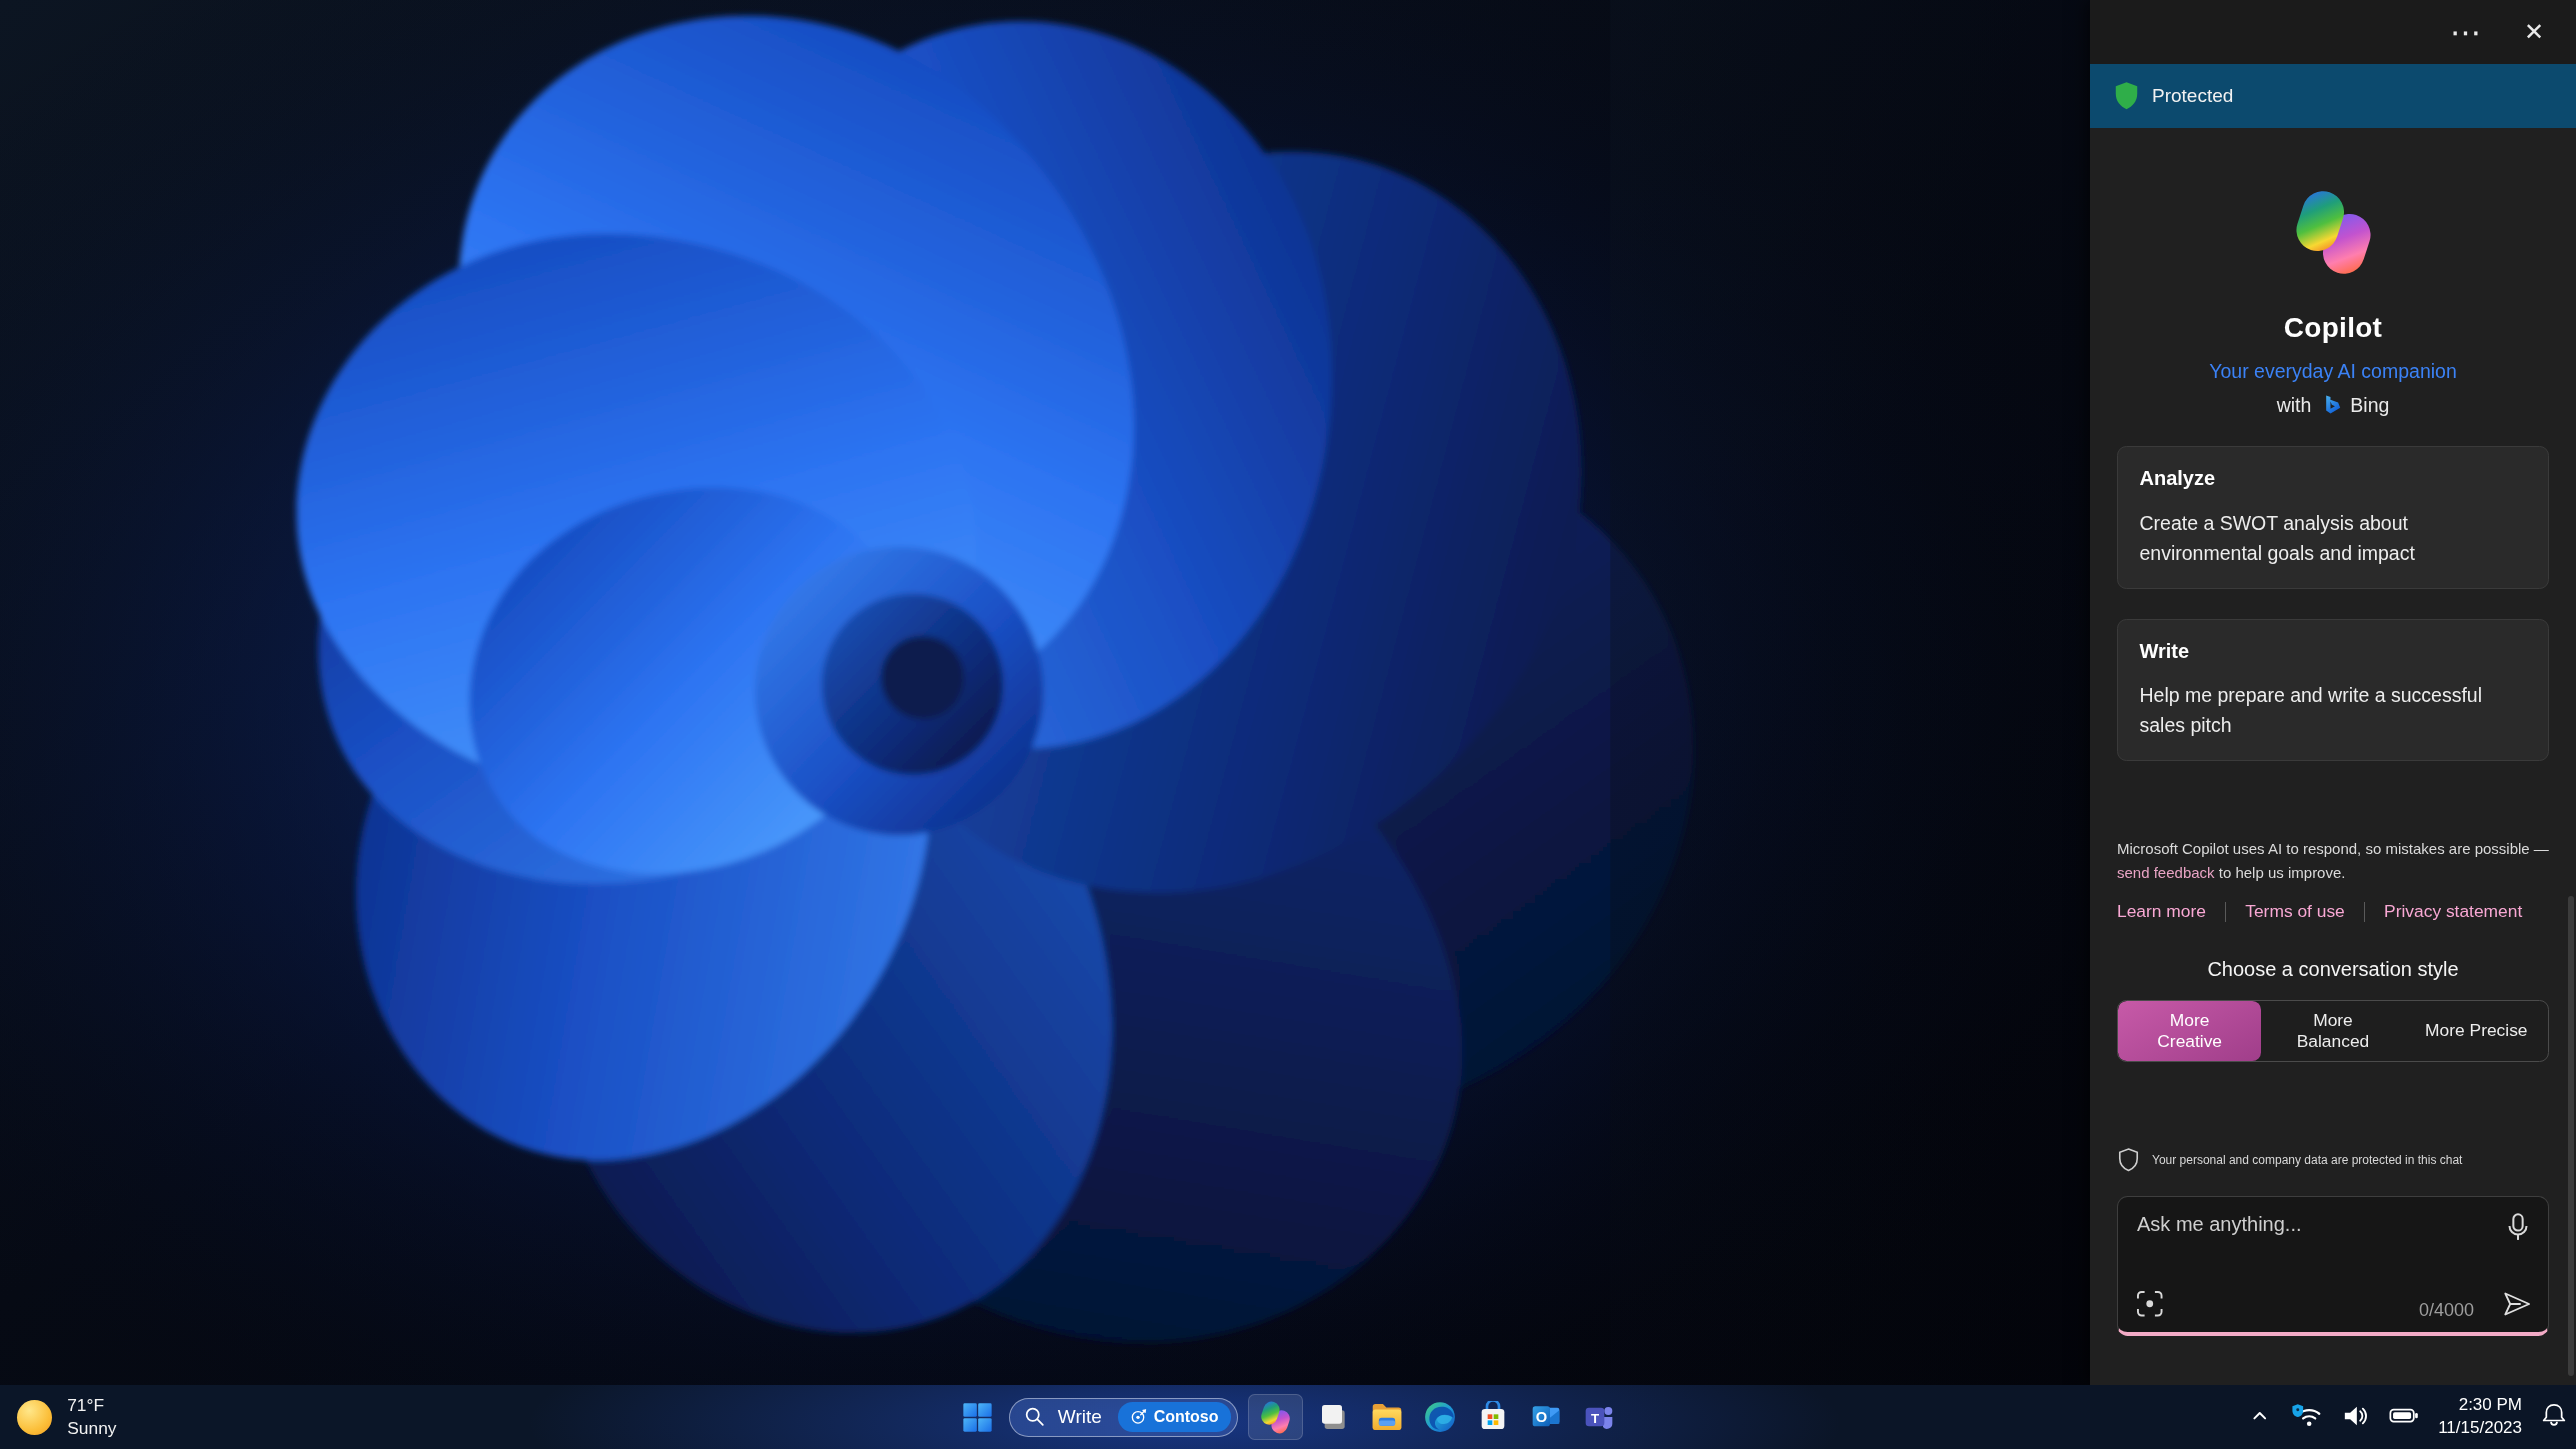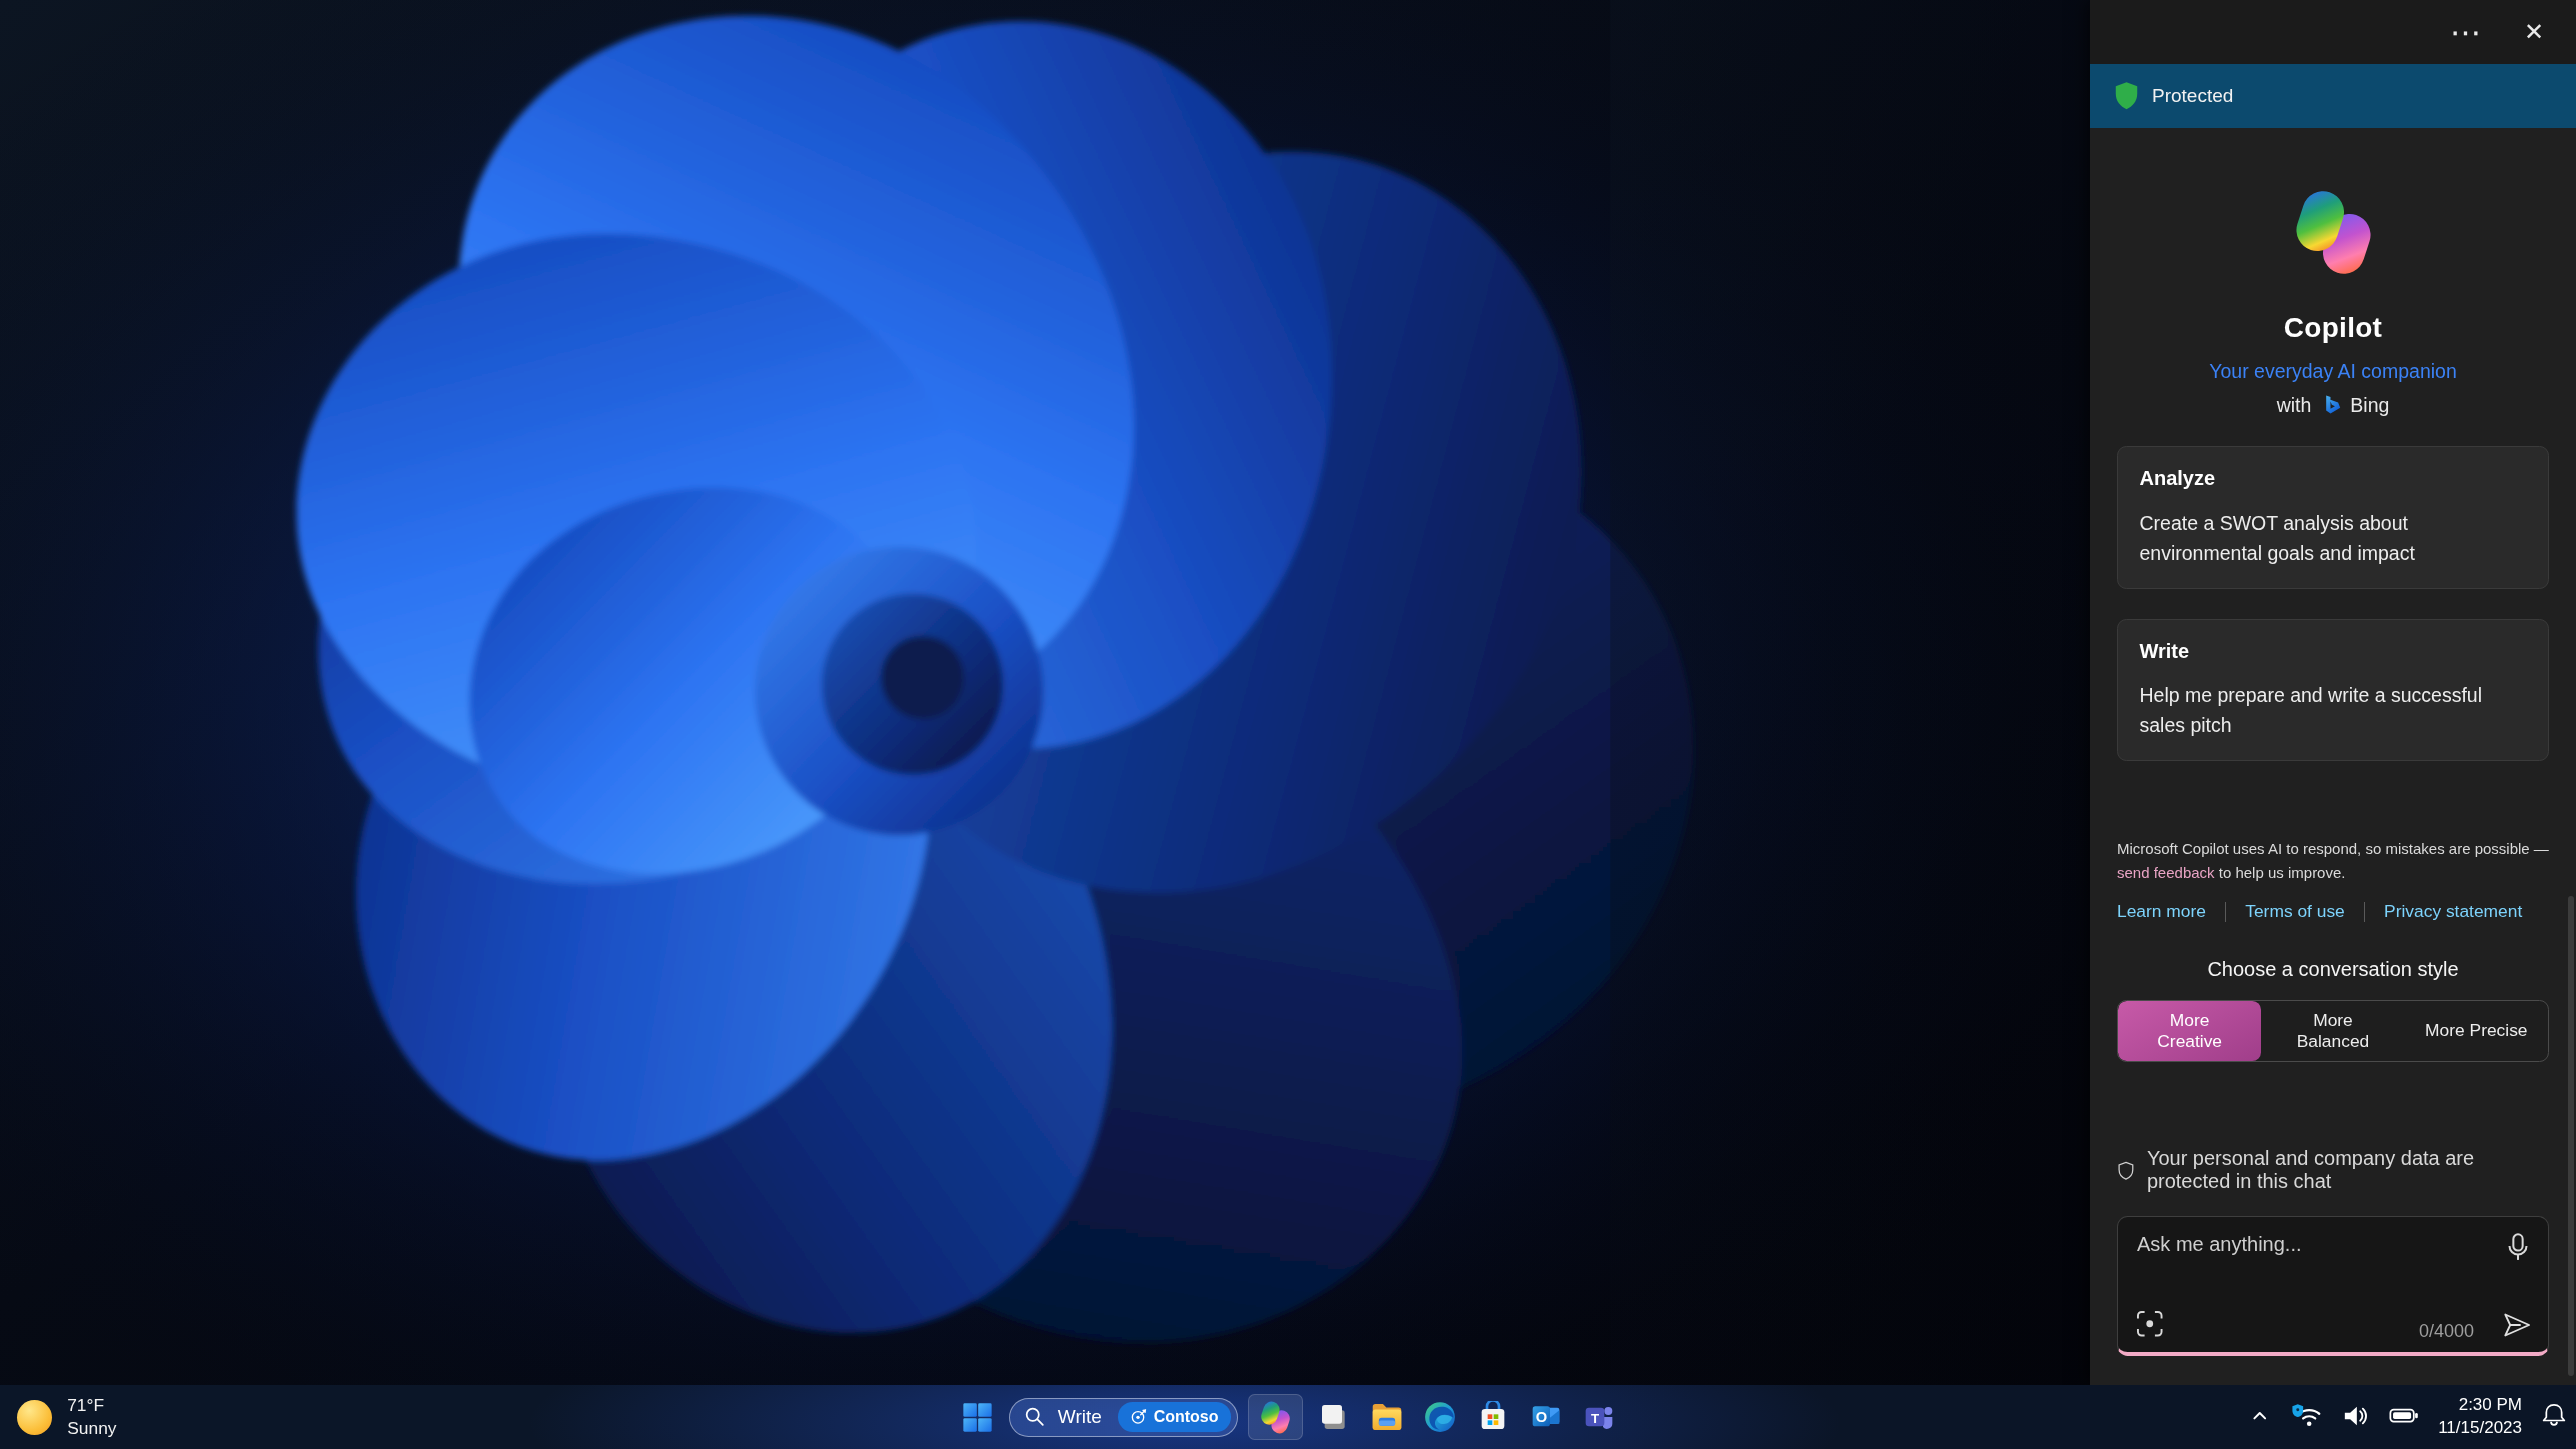--- a/index.html
+++ b/index.html
@@ -40,28 +40,28 @@
   .hero-title { margin-top:32px; color:#ffffff; font-size:28px; font-weight:700; letter-spacing:0.3px; }
   .hero-sub { margin-top:16px; color:#3b82f6; font-size:19.5px; }
   .hero-with { margin-top:10.7px; display:flex; align-items:center; justify-content:center; gap:8px; color:#eaeaea; font-size:19.5px; }
   .card { margin-top:29.5px; background:#2a2a2a; border:0.7px solid #3a3a3a; border-radius:9.4px; padding:20px 21.5px; cursor:default; }
   .card:first-of-type { margin-top:48px; }
   .card-title { color:#ffffff; font-size:20px; font-weight:700; }
   .card-body { margin-top:17.4px; color:#ededed; font-size:19.5px; line-height:1.55; }
   .disclaimer { margin-top:76px; color:#dadada; font-size:15px; line-height:1.6; }
   .pink-link { color:#e9a4c5; cursor:default; }
   .footer-links { margin-top:16px; display:flex; align-items:center; gap:19px; }
-  .footer-links a { color:#7dd3fc; font-size:17.4px; text-decoration:none; cursor:default; }
+  .footer-links a { color:#f9a8d4; font-size:17.4px; text-decoration:none; cursor:default; }
   .vdiv { width:1.3px; height:20px; background:#5a5a5a; }
   .style-heading { margin-top:36px; text-align:center; color:#f5f5f5; font-size:20px; }
   .style-group { margin-top:19px; display:flex; border:0.7px solid #4b4b4b; border-radius:9.4px; height:62px; overflow:hidden; background:#1e1e1e; }
   .style-opt { flex:1; display:flex; align-items:center; justify-content:center; text-align:center; color:#ededed; font-size:17.4px; line-height:1.25; padding:5.4px 20px; cursor:default; background:none; border:none; font-family:inherit; }
   .style-opt.selected { background:linear-gradient(150deg,#c75aa8,#a03e8a); border-radius:8.7px; color:#ffffff; }
   .privacy-row { margin-top:85px; display:flex; align-items:center; gap:12px; padding-left:0px; }
-  .privacy-label { color:#d8d8d8; font-size:20px; }
+  .privacy-label { color:#d8d8d8; font-size:12px; }
   .composer { margin-top:23px; position:relative; height:140px; background:#161616; border:0.7px solid #3e3e3e; border-bottom:4px solid #f3abc6; border-radius:10.7px; padding:16px 19px; }
   .composer-input { width:70%; background:transparent; border:none; outline:none; color:#e8e8e8; font-size:20px; font-family:inherit; }
   .composer-input::placeholder { color:#cfcfcf; opacity:1; }
   .composer-mic { position:absolute; top:14.8px; right:16px; background:none; border:none; }
   .composer-bottom { position:absolute; left:17.4px; right:16px; bottom:10.7px; display:flex; align-items:flex-end; }
   .composer-counter { margin-left:auto; margin-right:27px; color:#9e9e9e; font-size:18px; }
   .composer-send { background:none; border:none; }
   .sb-scrollthumb { position:absolute; right:2px; top:896px; width:6px; height:480px; background:#3c3c3c; border-radius:3.4px; }
 </style>
 </head>

